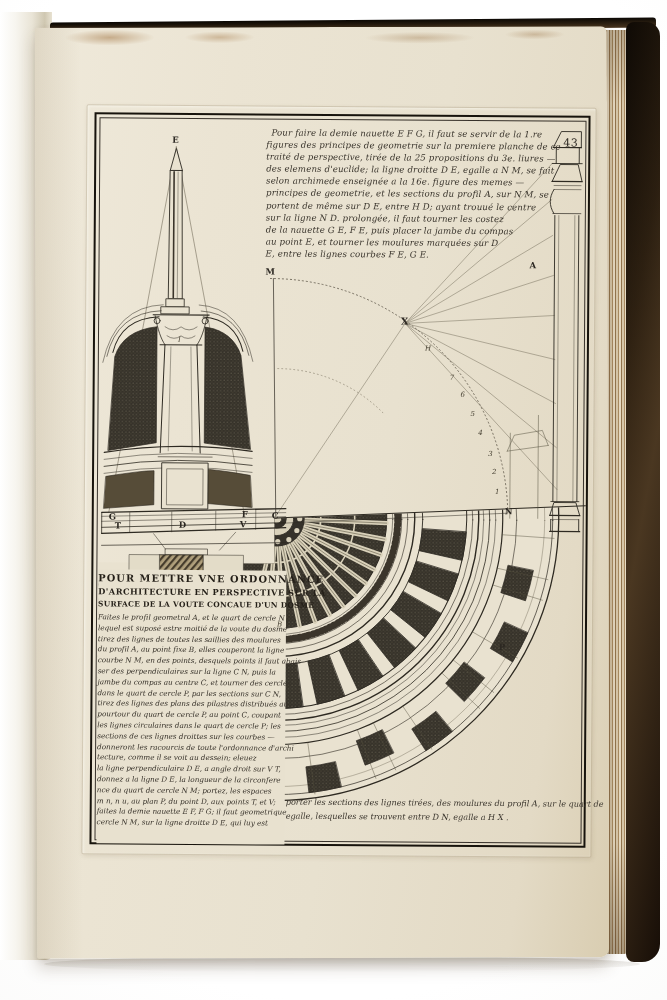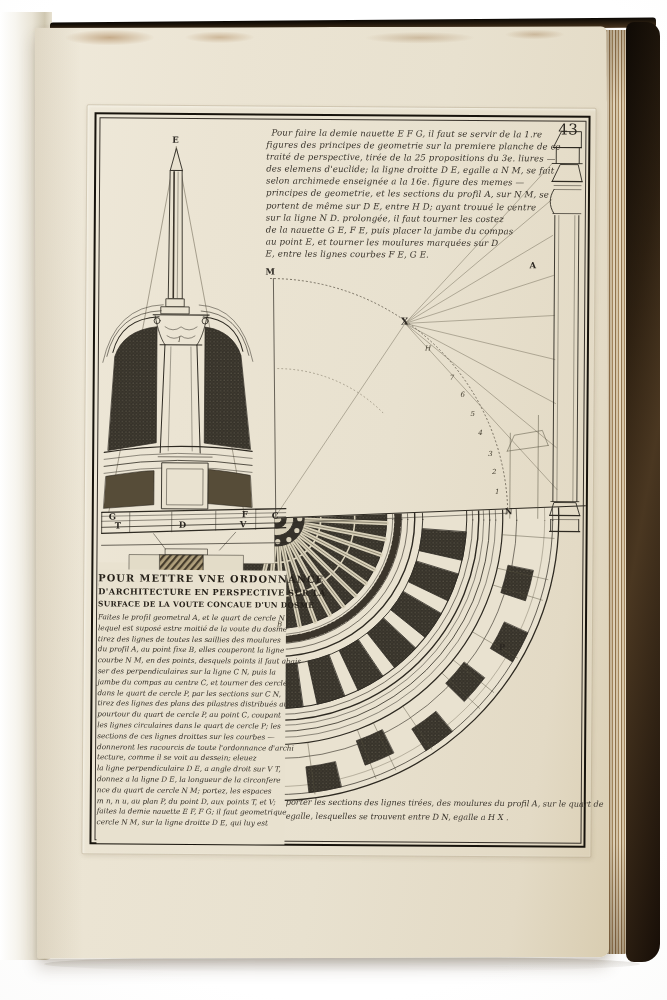--- a/index.html
+++ b/index.html
@@ -33,21 +33,21 @@
   .fox.f3{left:330px;top:5px;width:110px;height:12px;background:radial-gradient(closest-side,rgba(140,95,45,.3),rgba(140,95,45,0));}
   .fox.f4{left:470px;top:3px;width:60px;height:10px;background:radial-gradient(closest-side,rgba(140,95,45,.3),rgba(140,95,45,0));}
   .platemark{position:absolute;left:84px;top:106px;width:508px;height:748px;border-radius:2px;
     border:1px solid rgba(120,100,70,.22);
     box-shadow:inset 1px 1px 3px rgba(255,255,250,.55),1px 2px 4px rgba(120,100,70,.15);
     transform:rotate(0.4deg);}
   .plate{position:absolute;left:92px;top:114px;width:492px;height:728px;
     border:2.2px solid #17130c;transform:rotate(0.4deg);}
   .plate-inner{position:absolute;inset:2.5px;border:1.1px solid #37312a;}
   .plate svg{position:absolute;left:0;top:0;}
-  .pnum{position:absolute;right:10px;top:3px;font-size:15px;letter-spacing:.5px;color:#2c2822;}
+  .pnum{position:absolute;right:10px;top:19px;font-size:11px;letter-spacing:.5px;color:#2c2822;}
   .toptext{position:absolute;left:170px;top:11px;width:292px;}
   .tl{font-style:italic;font-size:8.6px;line-height:12.1px;letter-spacing:.15px;color:#38332b;white-space:nowrap;}
   .tl:first-child{padding-left:5px;}
   .titleblock{position:absolute;left:5px;top:455px;width:188px;height:274px;background:#e8e1cf;}
   .cap1{font-weight:bold;font-size:9.8px;letter-spacing:1.05px;color:#241f18;white-space:nowrap;padding-top:3px;}
   .cap2{font-weight:bold;font-size:8.2px;letter-spacing:.5px;color:#241f18;white-space:nowrap;margin-top:3px;}
   .cap3{font-weight:bold;font-size:7.4px;letter-spacing:.3px;color:#241f18;white-space:nowrap;margin-top:3px;}
   .bodylines{margin-top:4px;}
   .bl{font-style:italic;font-size:7.3px;line-height:10.8px;letter-spacing:-.05px;color:#38332b;white-space:nowrap;}
   .caption{position:absolute;left:194px;top:680px;width:292px;}

